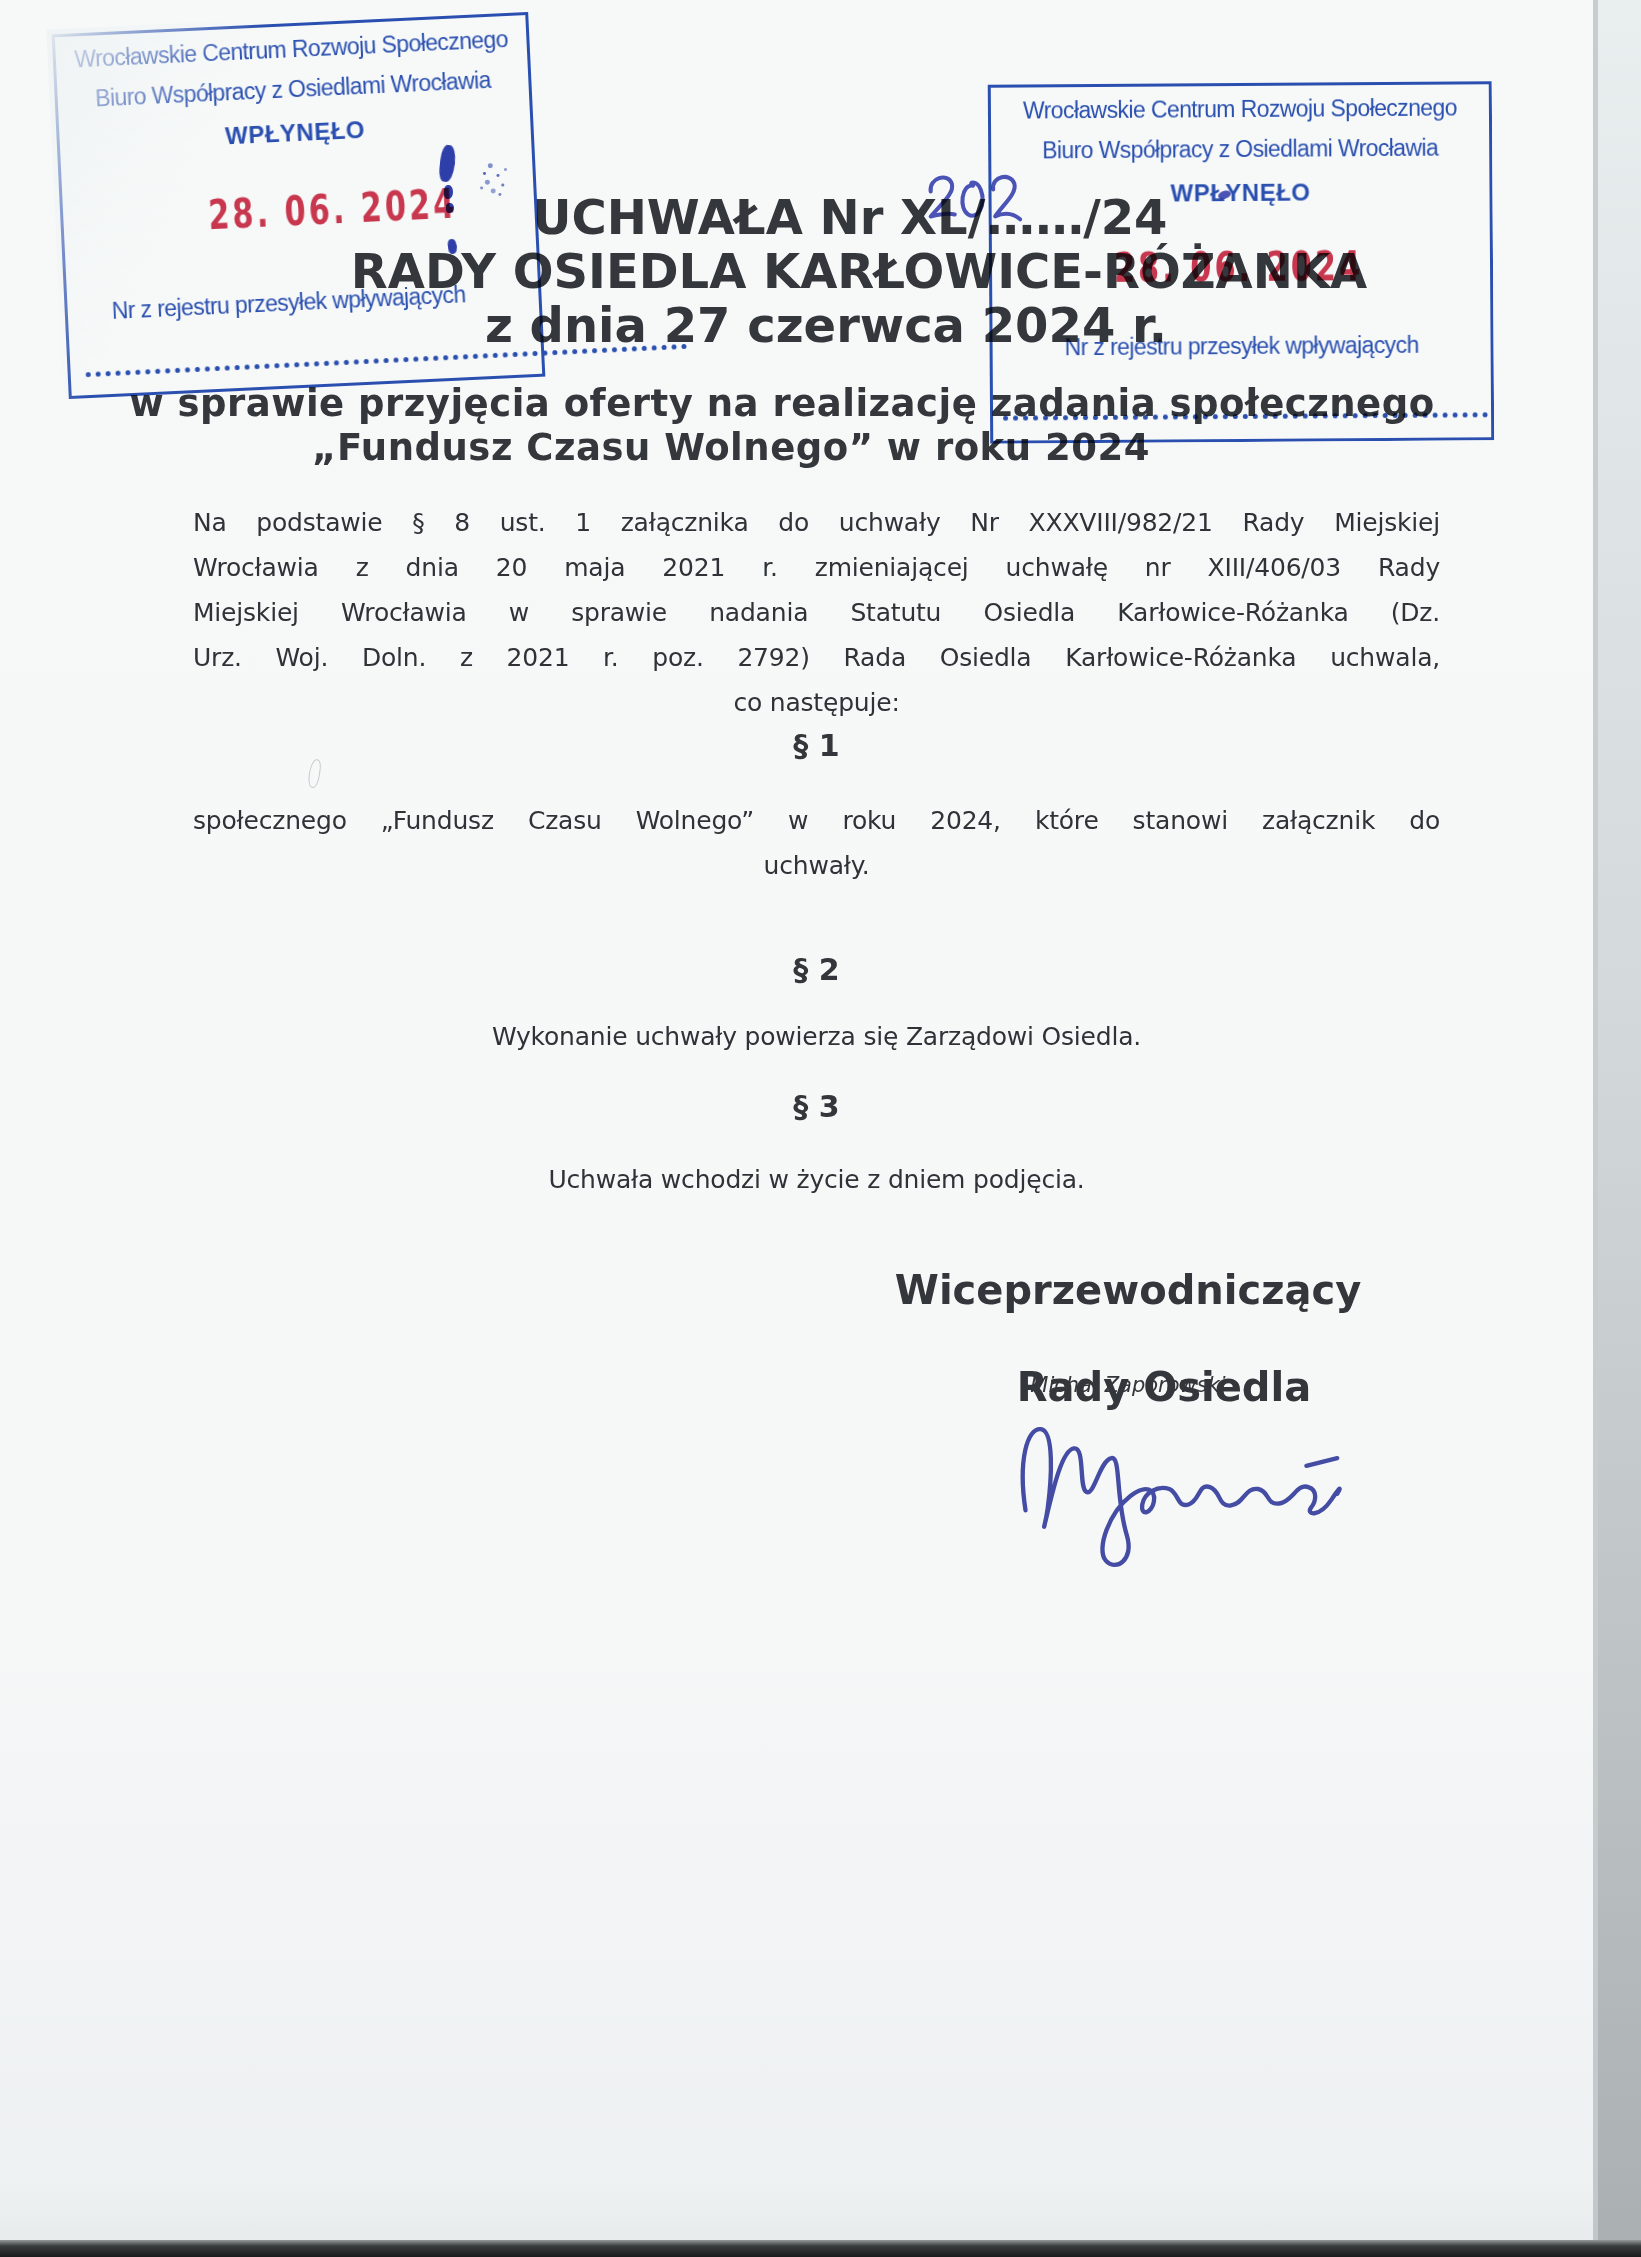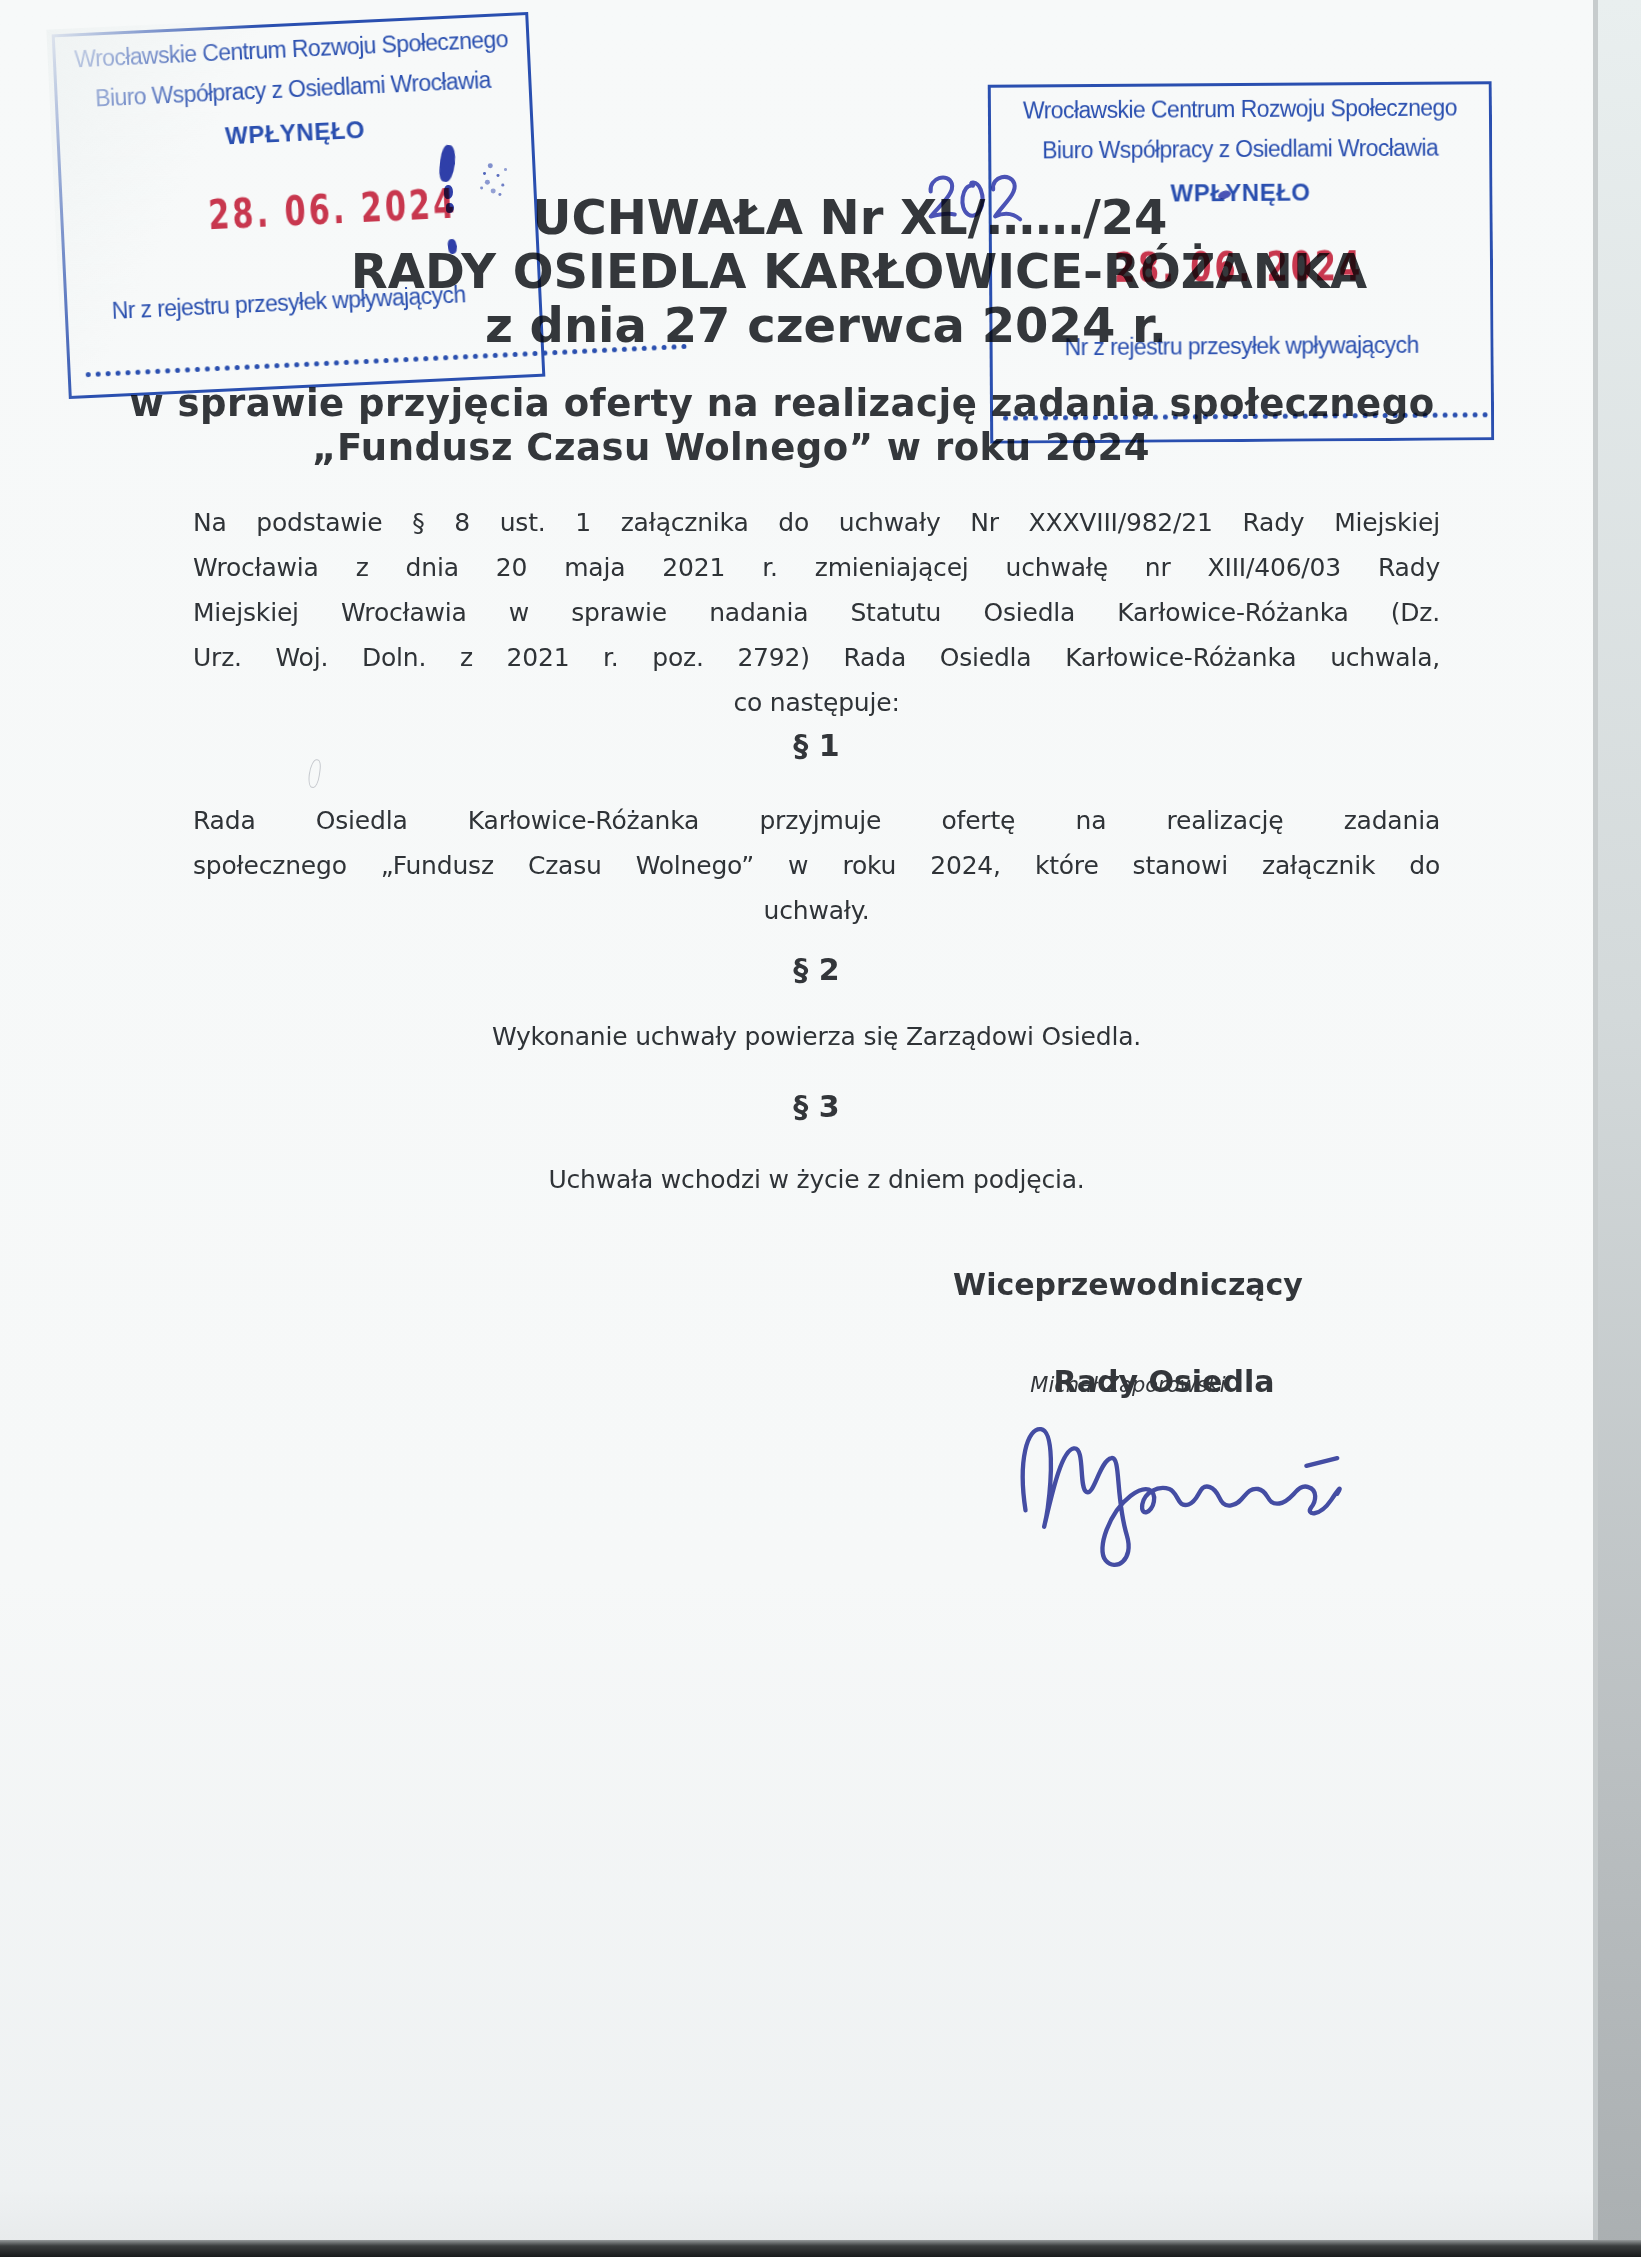--- a/index.html
+++ b/index.html
@@ -71,21 +71,21 @@
   .intro{top:500px;}
   .para1{top:798px;}
   .para2{top:1014px;}
   .para3{top:1157px;}
   .section-sym{position:absolute;left:193px;width:1247px;text-align:center;font-weight:bold;
     font-size:30px;color:#33363a;}
   .sym1{top:728px;}
   .sym2{top:952px;}
   .sym3{top:1089px;}
   .sig-line{position:absolute;left:1128px;transform:translateX(-50%);white-space:nowrap;color:#33363a;}
-  .sig-role{font-weight:bold;font-size:30px;}
+  .sig-role{font-weight:bold;font-size:40px;}
   .sig1{top:1267px;}
   .sig2{top:1364px;margin-left:36px;}
   .sig-name{font-size:21px;top:1373px;font-style:italic;}
   .hand-svg{position:absolute;mix-blend-mode:multiply;}
   .hw-number{left:923px;top:170px;width:100px;height:64px;}
   .hw-sign{left:1012px;top:1402px;width:332px;height:174px;}
 </style>
 </head>
 <body>
 
@@ -140,21 +140,20 @@
   <div class="body-block intro">
     <div class="jline">Na podstawie § 8 ust. 1 załącznika do uchwały Nr XXXVIII/982/21 Rady Miejskiej</div>
     <div class="jline">Wrocławia z dnia 20 maja 2021 r. zmieniającej uchwałę nr XIII/406/03 Rady</div>
     <div class="jline">Miejskiej Wrocławia w sprawie nadania Statutu Osiedla Karłowice-Różanka (Dz.</div>
     <div class="jline">Urz. Woj. Doln. z 2021 r. poz. 2792) Rada Osiedla Karłowice-Różanka uchwala,</div>
     <div class="lline">co następuje:</div>
   </div>
 
   <div class="section-sym sym1">§ 1</div>
   <div class="body-block para1">
-    <div class="jline">Rada Osiedla Karłowice-Różanka przyjmuje ofertę na realizację zadania</div>
     <div class="jline">społecznego „Fundusz Czasu Wolnego” w roku 2024, które stanowi załącznik do</div>
     <div class="lline">uchwały.</div>
   </div>
 
   <div class="section-sym sym2">§ 2</div>
   <div class="body-block para2">
     <div class="lline">Wykonanie uchwały powierza się Zarządowi Osiedla.</div>
   </div>
 
   <div class="section-sym sym3">§ 3</div>

